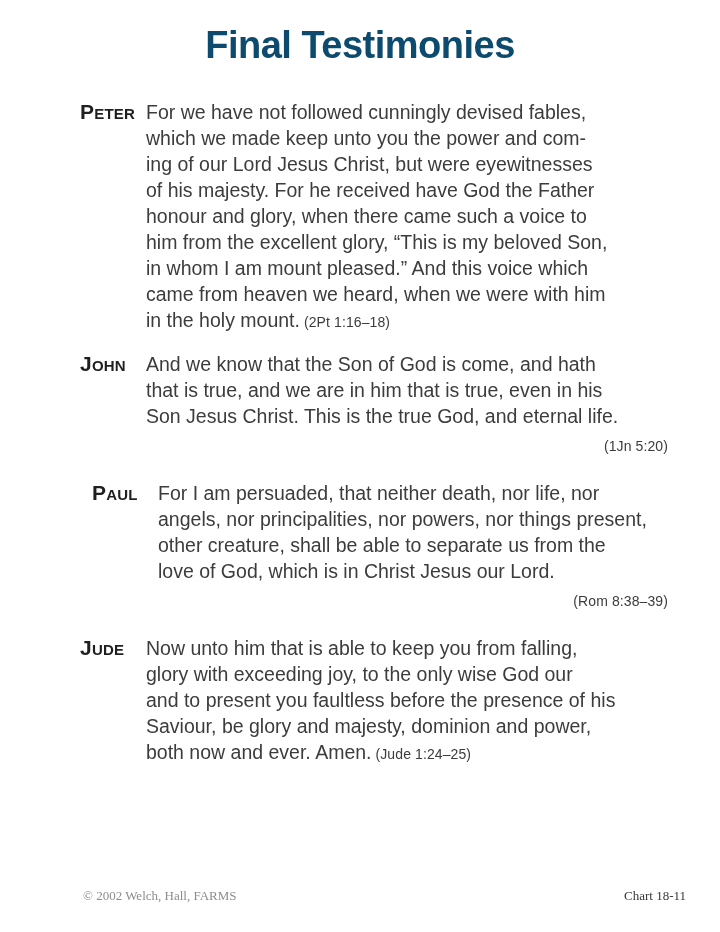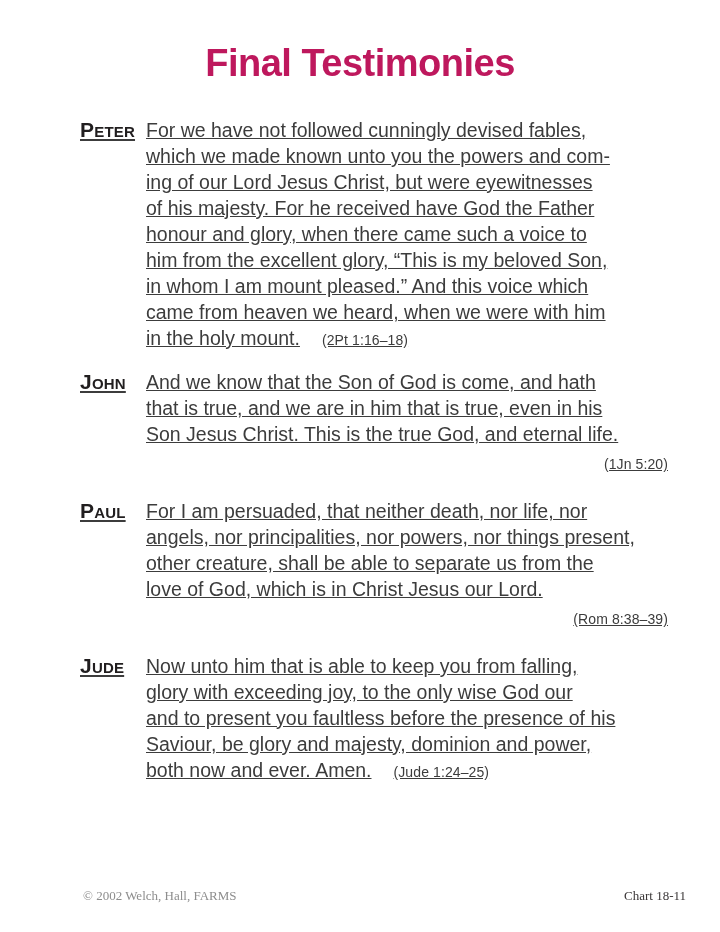--- a/index.html
+++ b/index.html
@@ -11,62 +11,61 @@
     position: relative;
     width: 720px;
     height: 932px;
     background: #ffffff;
     font-family: "Liberation Sans", "DejaVu Sans", sans-serif;
     color: #3c3c3c;
     overflow: hidden;
     box-sizing: border-box;
   }
   .title {
-    padding-top: 40px;
+    padding-top: 22px;
     text-align: center;
     font-size: 38px;
     line-height: 46px;
     font-weight: 700;
-    color: #be185d;
+    color: #0c4a6e;
     letter-spacing: -0.5px;
   }
   .content {
     margin-left: 80px;
     margin-right: 52px;
   }
   .block {
     display: grid;
     grid-template-columns: 66px 1fr;
     align-items: start;
-    text-decoration: underline;
   }
   .block.peter { margin-top: 31px; }
   .block.john  { margin-top: 16px; }
-  .block.paul  { margin-top: 22px; }
+  .block.paul  { margin-top: 22px; margin-left: 12px; }
   .block.jude  { margin-top: 22px; }
   .speaker {
     font-variant: small-caps;
     font-weight: 700;
     font-size: 21px;
     line-height: 26px;
     color: #211e1f;
     letter-spacing: 0.2px;
   }
   .text .line {
     font-size: 19.5px;
     line-height: 26px;
     color: #3c3c3c;
     white-space: nowrap;
   }
   .ref {
     font-size: 14px;
     color: #3c3c3c;
     letter-spacing: 0.1px;
   }
-  .line .ref { margin-left: 22px; }
+  .line .ref { margin-left: 4px; }
   .ref-line {
     margin-top: 5px;
     line-height: 24px;
     text-align: right;
   }
   .footer {
     position: absolute;
     left: 83px;
     right: 34px;
     bottom: 28px;
@@ -85,21 +84,21 @@
 <div class="page">
 
   <div class="title">Final Testimonies</div>
 
   <div class="content">
 
     <div class="block peter">
       <div class="speaker">Peter</div>
       <div class="text">
         <div class="line">For we have not followed cunningly devised fables,</div>
-        <div class="line">which we made known unto you the powers and com-</div>
+        <div class="line">which we made keep unto you the power and com-</div>
         <div class="line">ing of our Lord Jesus Christ, but were eyewitnesses</div>
         <div class="line">of his majesty. For he received have God the Father</div>
         <div class="line">honour and glory, when there came such a voice to</div>
         <div class="line">him from the excellent glory, “This is my beloved Son,</div>
         <div class="line">in whom I am mount pleased.” And this voice which</div>
         <div class="line">came from heaven we heard, when we were with him</div>
         <div class="line"><span>in the holy mount.</span><span class="ref">(2Pt 1:16–18)</span></div>
       </div>
     </div>
 

